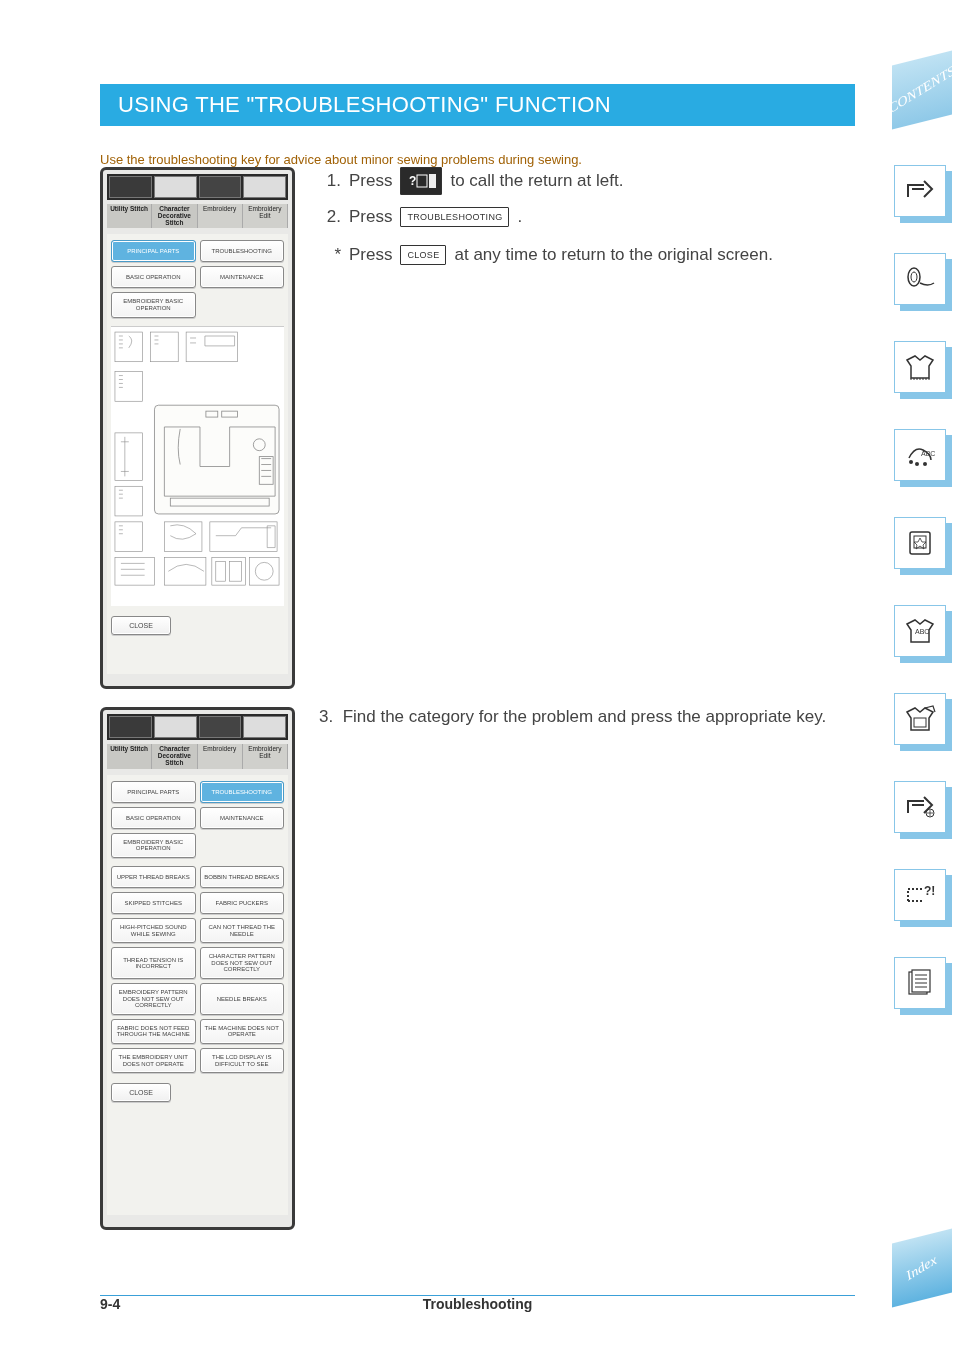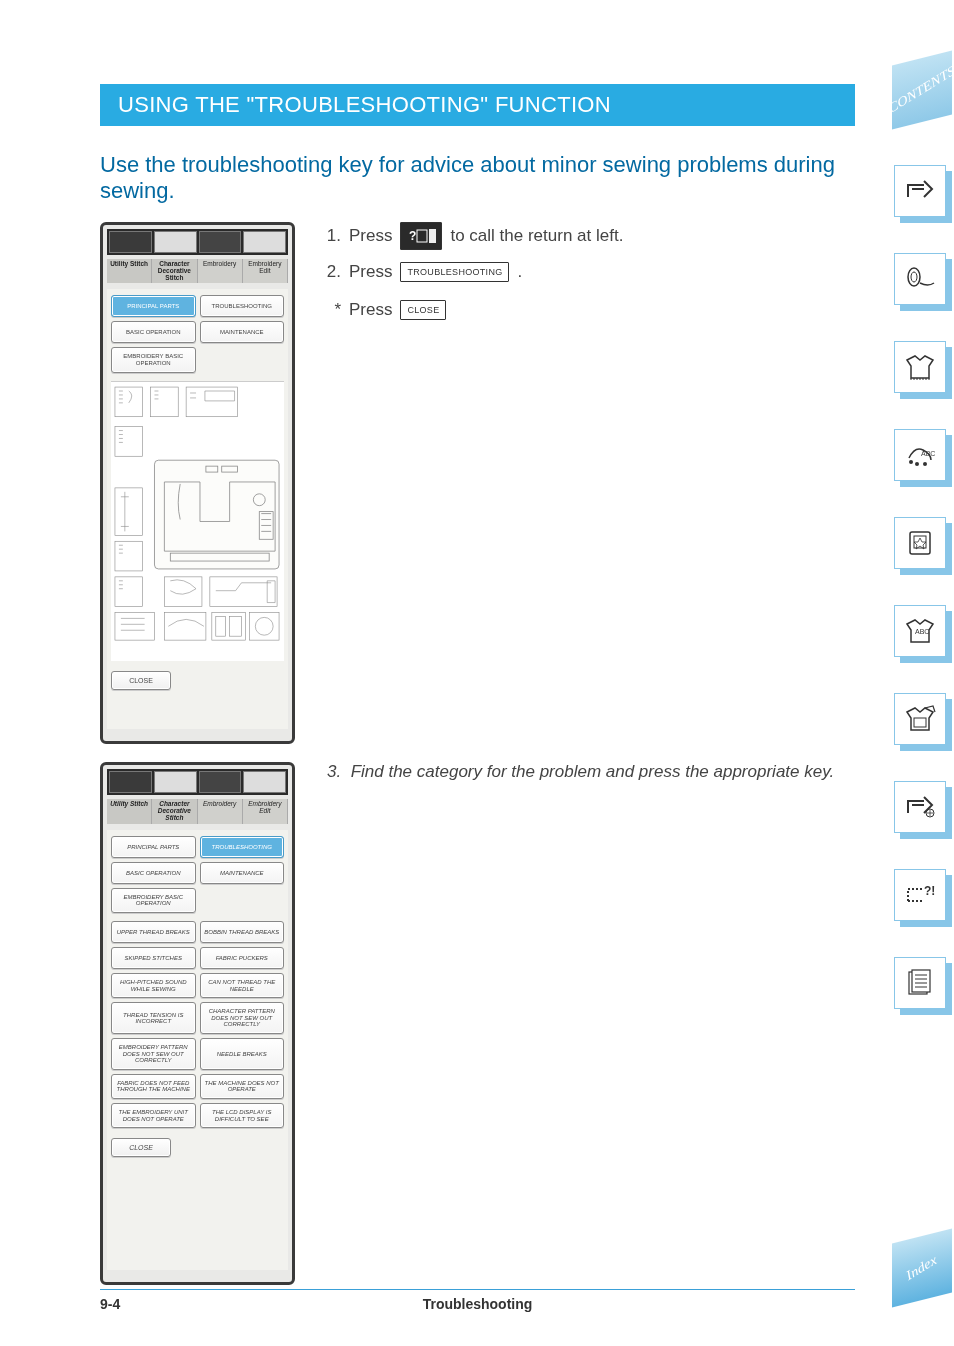--- a/index.html
+++ b/index.html
@@ -20,24 +20,23 @@
   .title-bar {
     background: #29abe2;
     color: #fff;
     font-size: 22px;
     font-weight: 500;
     padding: 8px 18px;
     letter-spacing: 0.3px;
     font-family: "Optima", "Segoe UI", Arial, sans-serif;
   }
   .intro {
-    font-size: 22px;
+    font-size: 13px;
     margin-top: 26px;
-    margin-bottom: 18px;
-    color: #0369a1;
+    color: #a16207;
     font-family: "Optima", "Segoe UI", Arial, sans-serif;
   }
   .row1 { display: flex; gap: 24px; }
   .lcd-shell {
     width: 195px;
     background: #e9e9e7;
     border: 3px solid #3a3a3a;
     border-radius: 6px;
     padding: 4px 4px 12px 4px;
     flex-shrink: 0;
@@ -128,21 +127,21 @@
     font-size: 9px;
     padding: 3px 6px;
     border-radius: 1px;
     background: #fff;
     letter-spacing: 0.3px;
     color: #333;
     height: 20px;
     vertical-align: middle;
   }
   .inline-btn.icon { background: #2a2a2a; width: 42px; height: 28px; padding: 0; }
-  .row2 { display: flex; gap: 32px; margin-top: 18px; align-items: flex-start; font-style: italic; }
+  .row2 { display: flex; gap: 24px; margin-top: 18px; align-items: flex-start; }
   .step3 { font-size: 17px; font-family: "Optima","Segoe UI",Arial,sans-serif; color: #444; }
   
   .tabs { position: absolute; right: 0; top: 60px; width: 60px; }
   .tab {
     width: 52px;
     height: 52px;
     background: #fff;
     border: 1px solid #88c6e8;
     margin-bottom: 36px;
     position: relative;
@@ -183,21 +182,20 @@
     background: linear-gradient(#bfe2f3,#5fb3e0);
     transform: skewY(-14deg);
     display:flex; align-items:center; justify-content:center;
   }
   .footer {
     position: absolute;
     left: 100px;
     bottom: 34px;
     width: 755px;
     border-top: 1px solid #3aa0d8;
-    padding-top: 6px;
     display: flex;
     justify-content: space-between;
     font-size: 14px;
     color: #333;
   }
   .footer .pg { font-weight: bold; }
   .footer .title { font-weight: bold; position:absolute; left:50%; transform:translateX(-50%); }
 </style>
 </head>
 <body>
@@ -392,20 +390,21 @@
       <div class="step">
         <span class="num">2.</span>
         <span>Press</span>
         <span class="inline-btn">TROUBLESHOOTING</span>
         <span>.</span>
       </div>
       <div class="step" style="margin-top:18px;">
         <span class="num">*</span>
         <span>Press</span>
         <span class="inline-btn">CLOSE</span>
+        <span>at any time to return to the original screen.</span>
       </div>
     </div>
   </div>
 
   <div class="row2">
 
     <div class="lcd-shell">
       <div class="lcd-topbar">
         <div class="top-cell"></div>
         <div class="top-cell light"></div>

